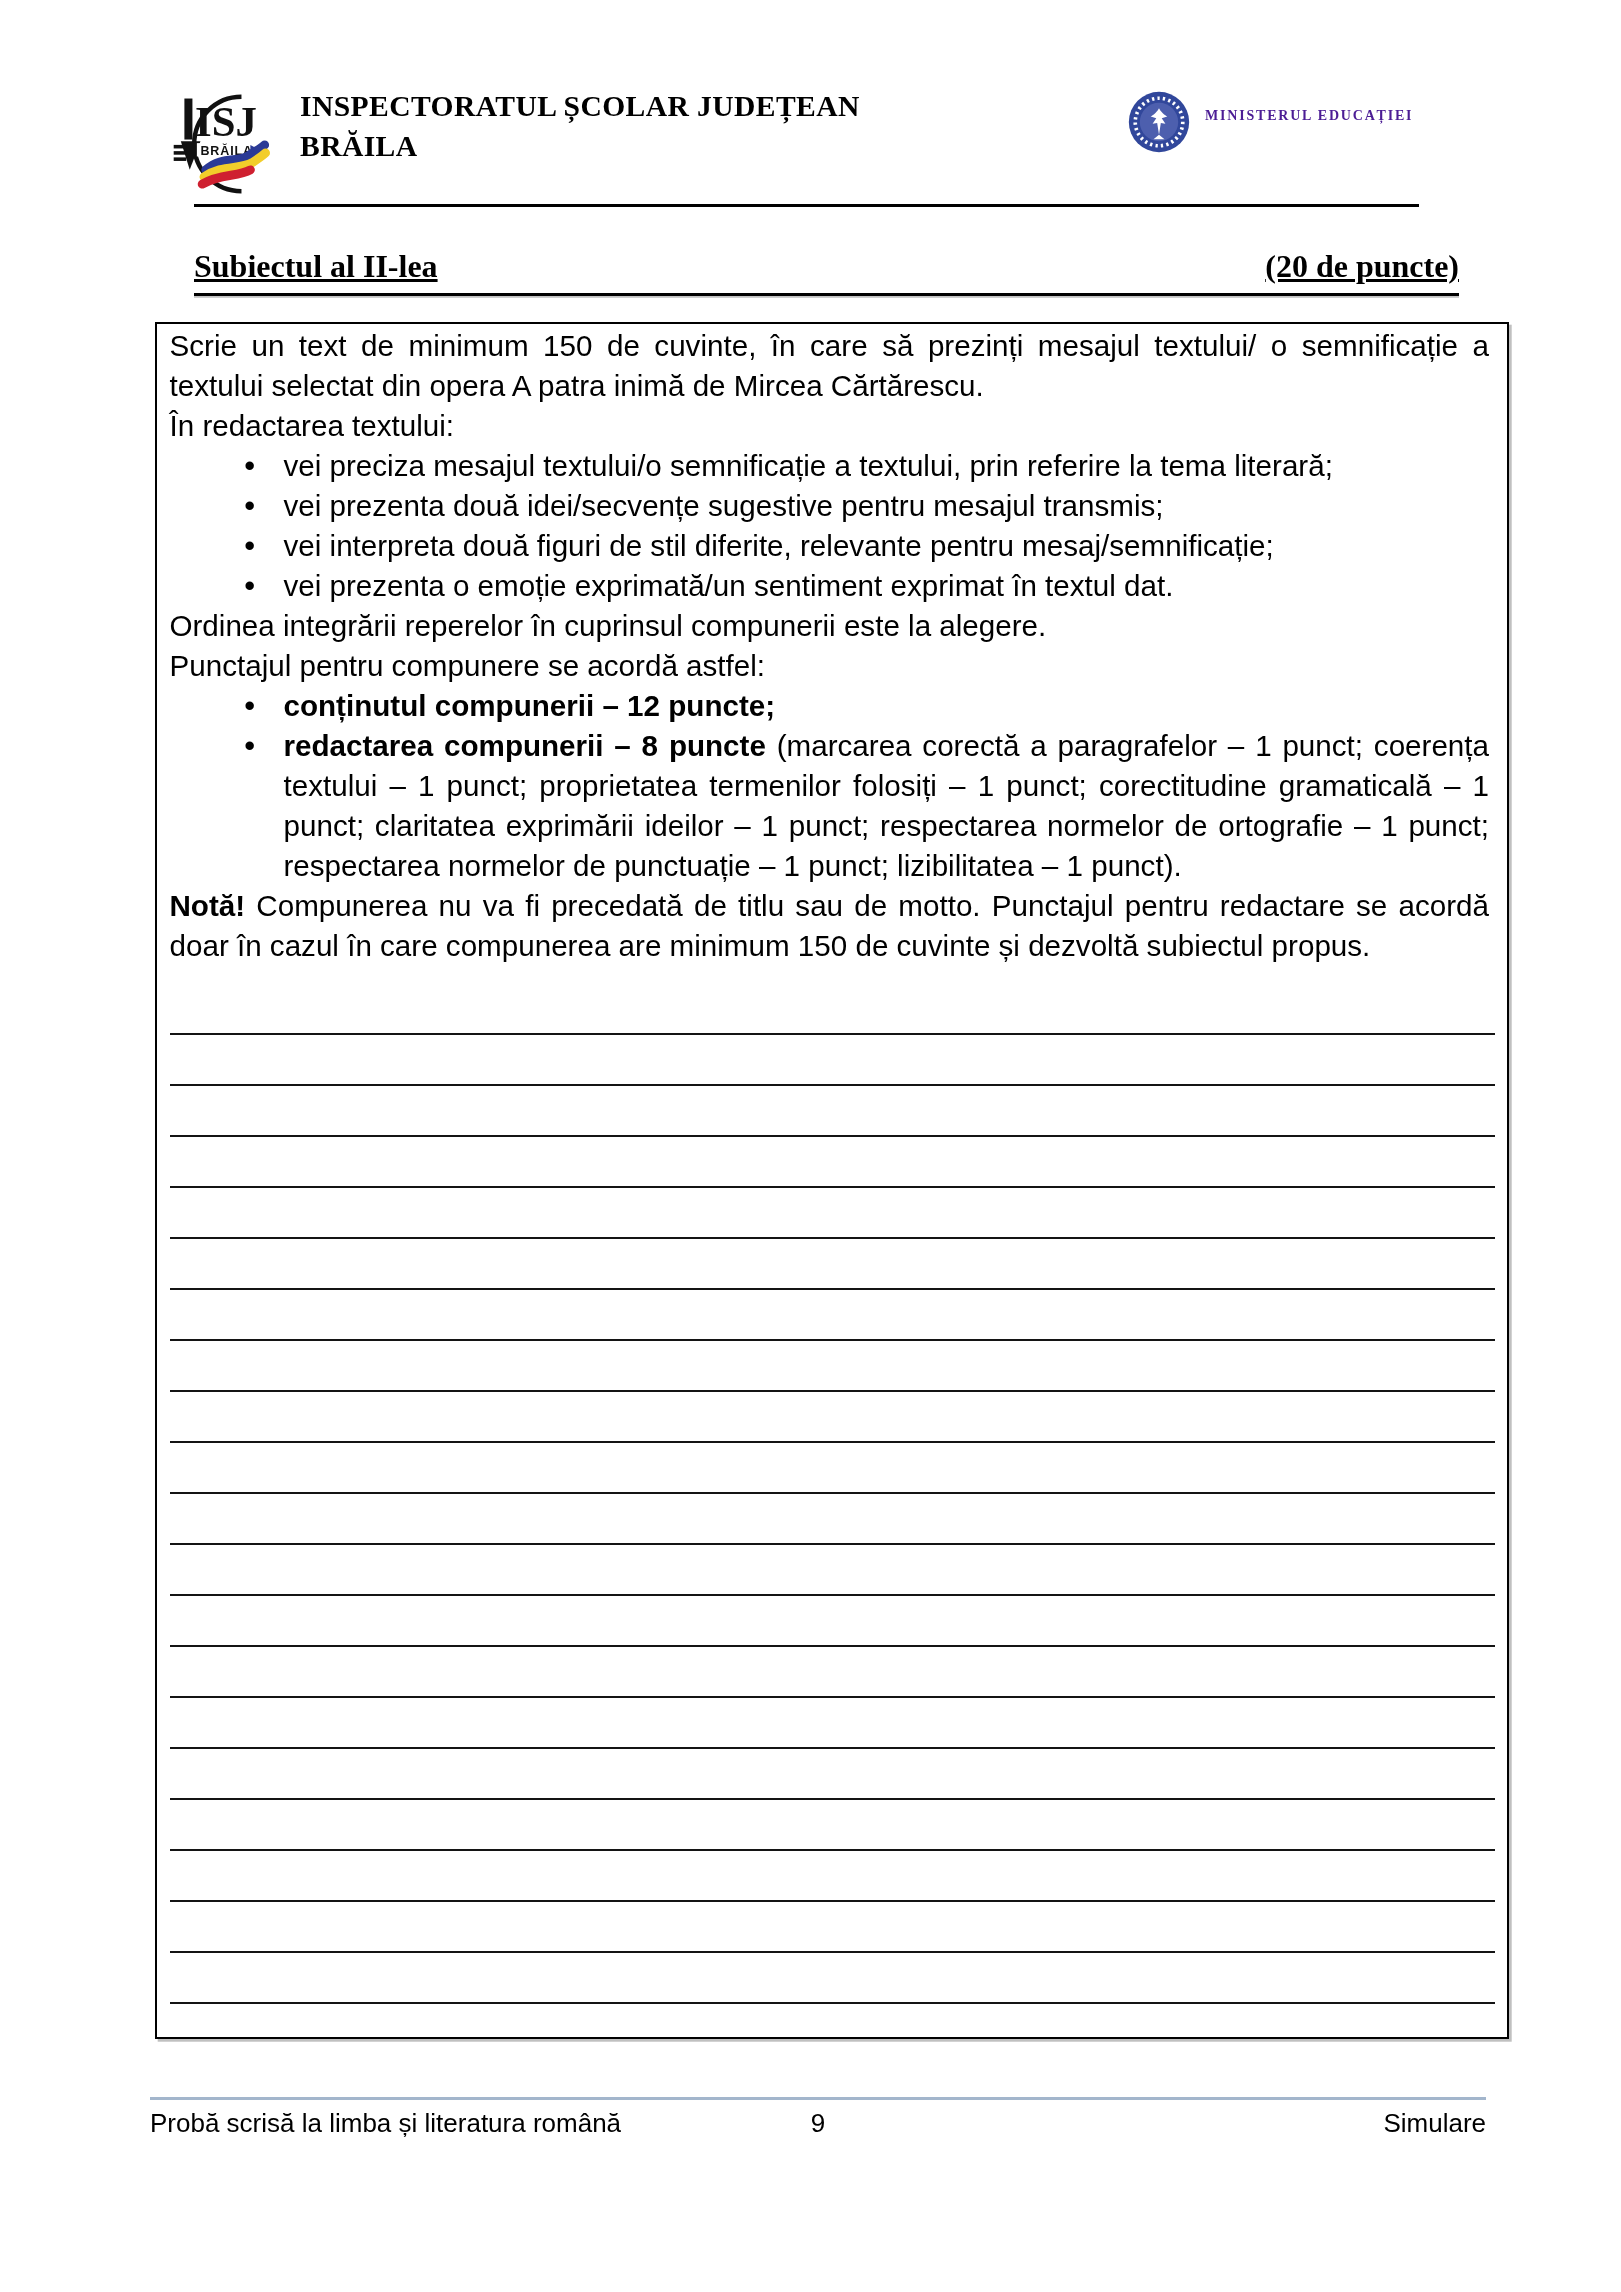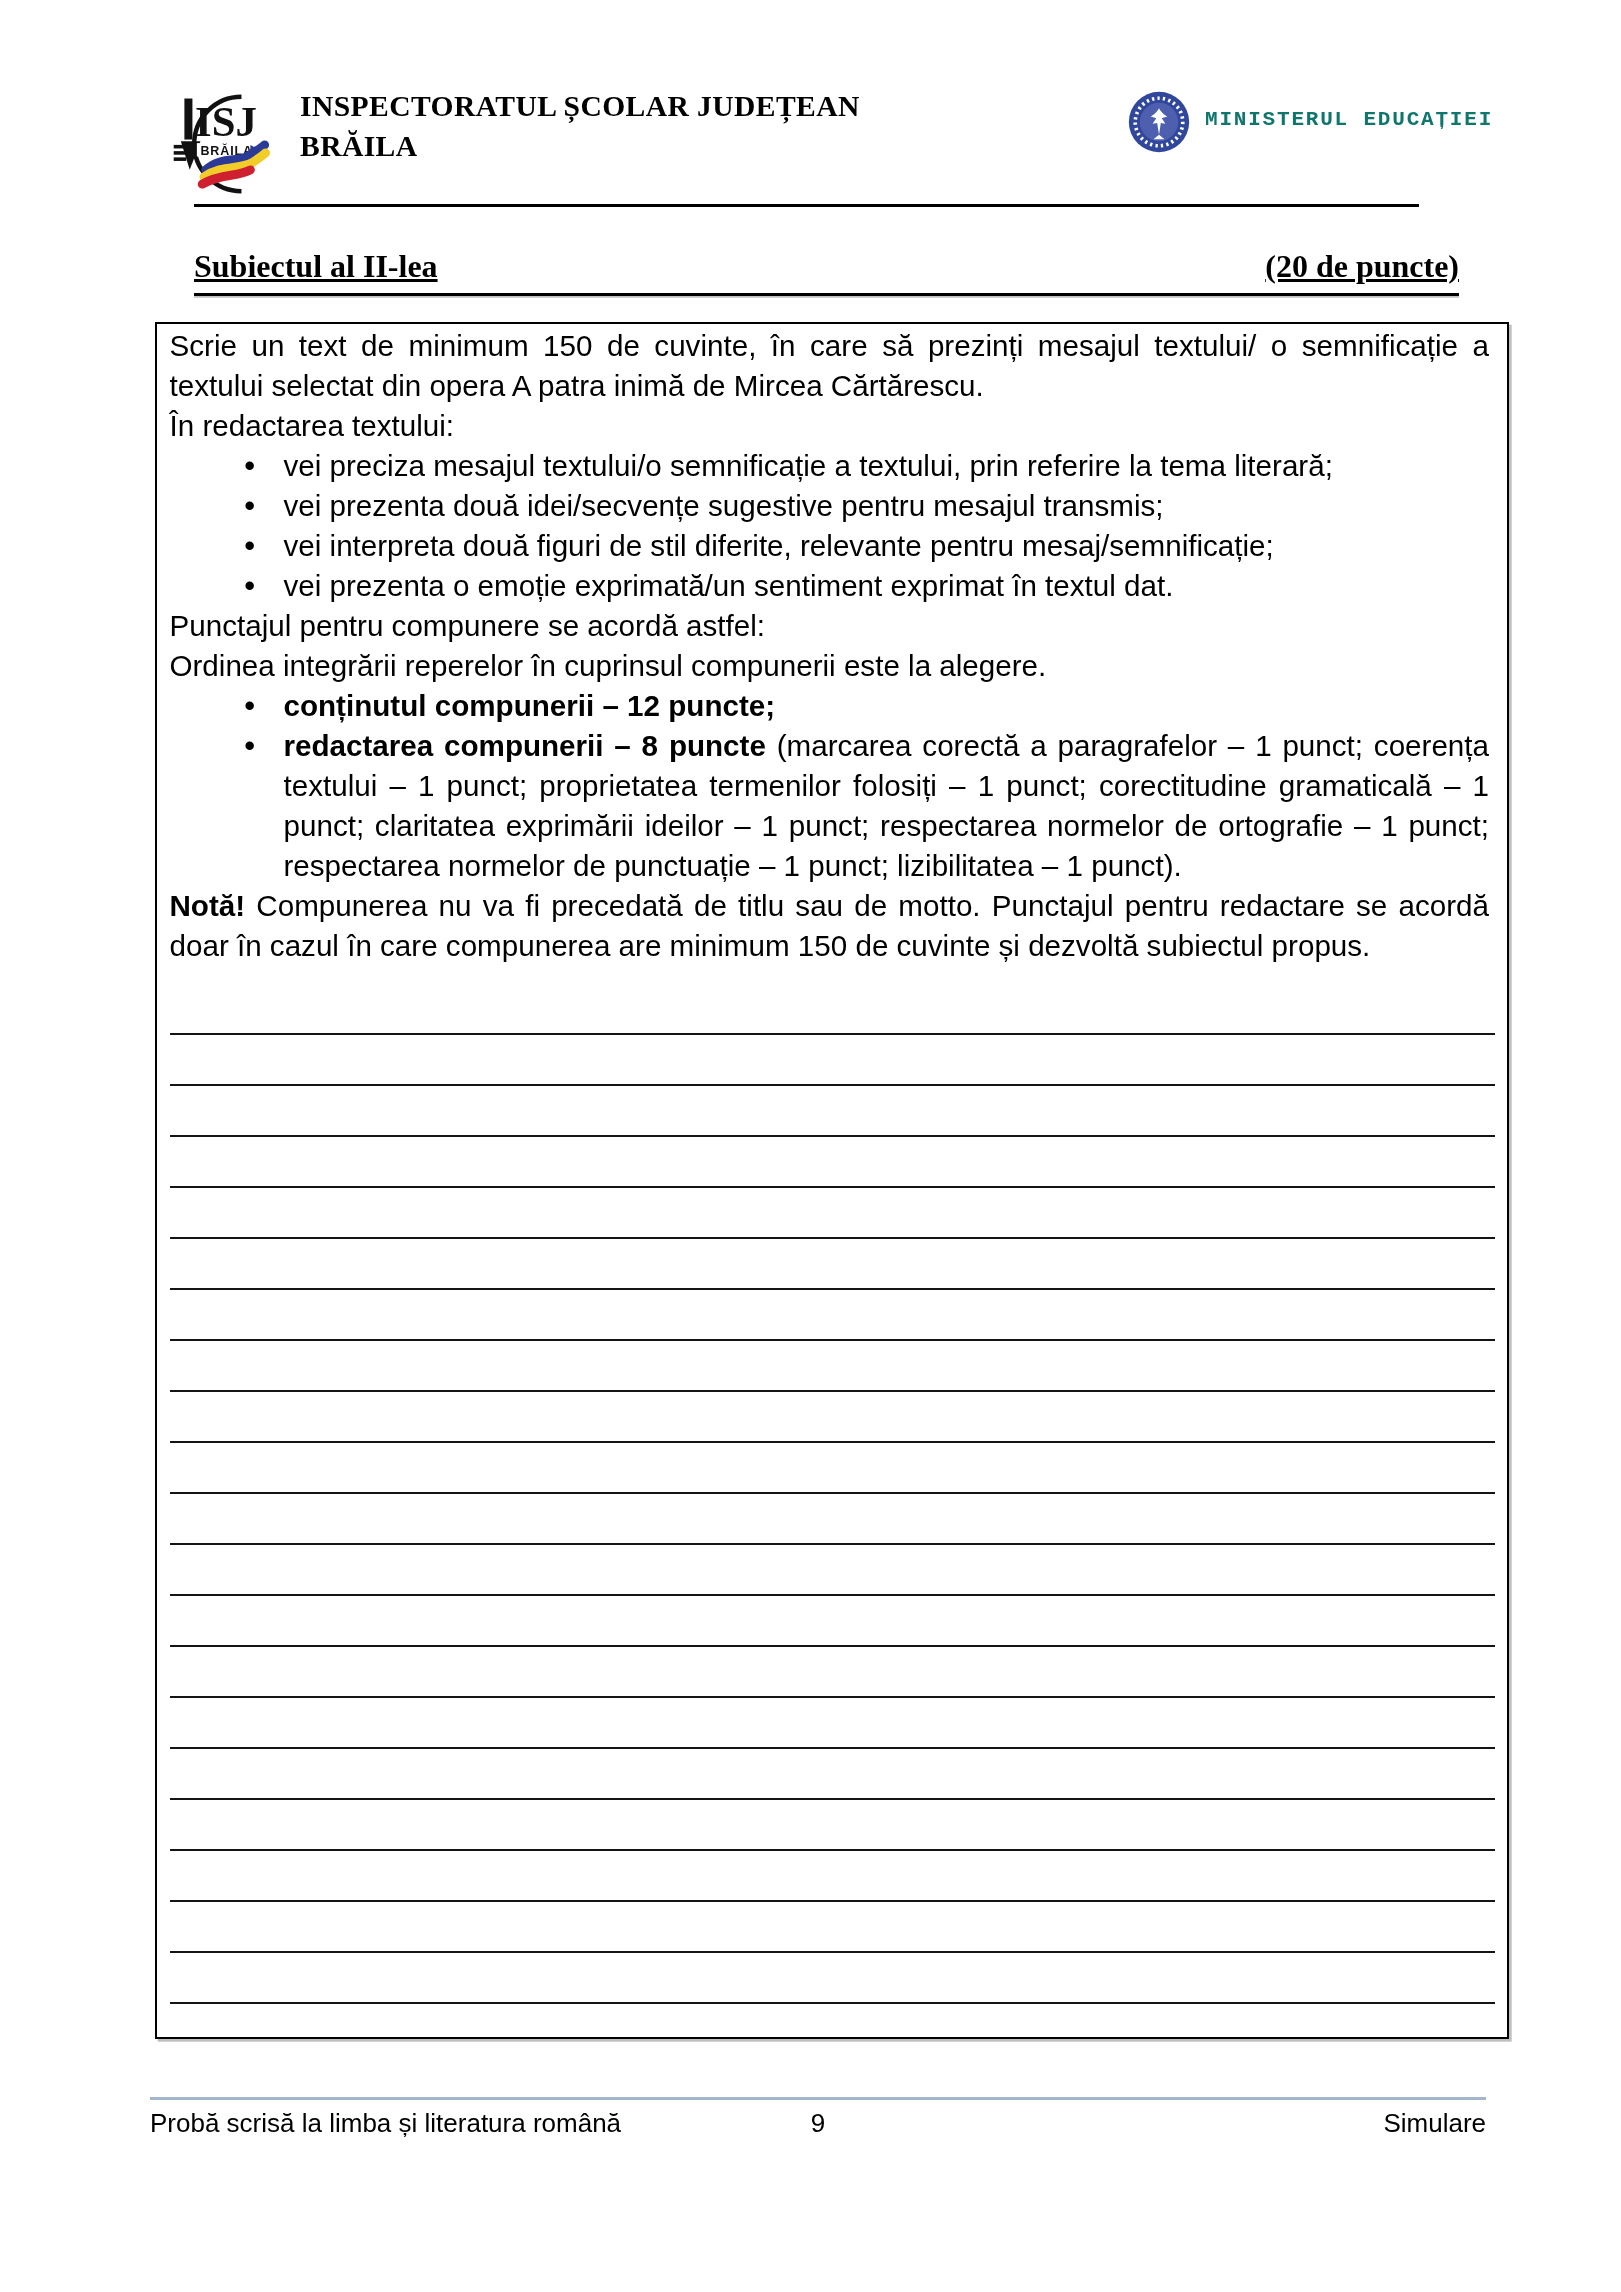--- a/index.html
+++ b/index.html
@@ -18,23 +18,23 @@
   .isj-logo{position:absolute;left:163px;top:77px;width:107px;height:134px;}
   .institution{
     position:absolute;left:300px;top:86px;
     font-family:"Liberation Serif",serif;
     font-weight:bold;font-size:29.6px;line-height:40px;
     letter-spacing:0.4px;
   }
   .gov-logo{position:absolute;left:1127px;top:90px;width:64px;height:64px;}
   .ministry-label{
     position:absolute;left:1205px;top:108px;
-    font-family:Liberation Mono, monospace;
-    font-weight:bold;font-size:21px;letter-spacing:1.8px;
-    color:#0f766e;
+    font-family:Liberation Serif, serif;
+    font-weight:bold;font-size:14px;letter-spacing:1.8px;
+    color:#4c1d95;
   }
   .header-rule{
     position:absolute;left:194px;top:204px;width:1225px;height:2.7px;
     background:#000;
   }
 
   
   .subject-row{
     position:absolute;left:194px;top:247px;width:1265px;
     display:flex;justify-content:space-between;align-items:flex-end;
@@ -129,22 +129,22 @@
 
   <div class="task-box">
     <p><span>Scrie un text de minimum 150 de cuvinte, în care să prezinți mesajul textului/ o semnificație a textului selectat din opera </span><span class="i">A patra inimă</span><span> de Mircea Cărtărescu.</span></p>
     <p>În redactarea textului:</p>
     <ul class="task-list">
         <li><span class="bullet">•</span><span>vei preciza mesajul textului/o semnificație a textului, prin referire la tema literară;</span></li>
         <li><span class="bullet">•</span><span>vei prezenta două idei/secvențe sugestive pentru mesajul transmis;</span></li>
         <li><span class="bullet">•</span><span>vei interpreta două figuri de stil diferite, relevante pentru mesaj/semnificație;</span></li>
         <li><span class="bullet">•</span><span>vei prezenta o emoție exprimată/un sentiment exprimat în textul dat.</span></li>
       </ul>
+    <p>Ordinea integrării reperelor în cuprinsul compunerii este la alegere.</p>
     <p>Punctajul pentru compunere se acordă astfel:</p>
-    <p>Ordinea integrării reperelor în cuprinsul compunerii este la alegere.</p>
     <ul class="task-list">
         <li><span class="bullet">•</span><span><span class="b">conținutul compunerii – 12 puncte;</span></span></li>
         <li><span class="bullet">•</span><span><span class="b">redactarea compunerii – 8 puncte</span><span> (marcarea corectă a paragrafelor – 1 punct; coerența textului – 1 punct; proprietatea termenilor folosiți – 1 punct; corectitudine gramaticală – 1 punct; claritatea exprimării ideilor – 1 punct; respectarea normelor de ortografie – 1 punct; respectarea normelor de punctuație – 1 punct; lizibilitatea – 1 punct).</span></span></li>
       </ul>
     <p><span class="b">Notă!</span><span> Compunerea nu va fi precedată de titlu sau de motto. Punctajul pentru redactare se acordă doar în cazul în care compunerea are minimum 150 de cuvinte și dezvoltă subiectul propus.</span></p>
 
     <div class="answer-lines">
         <div class="answer-line"></div>
         <div class="answer-line"></div>
         <div class="answer-line"></div>

